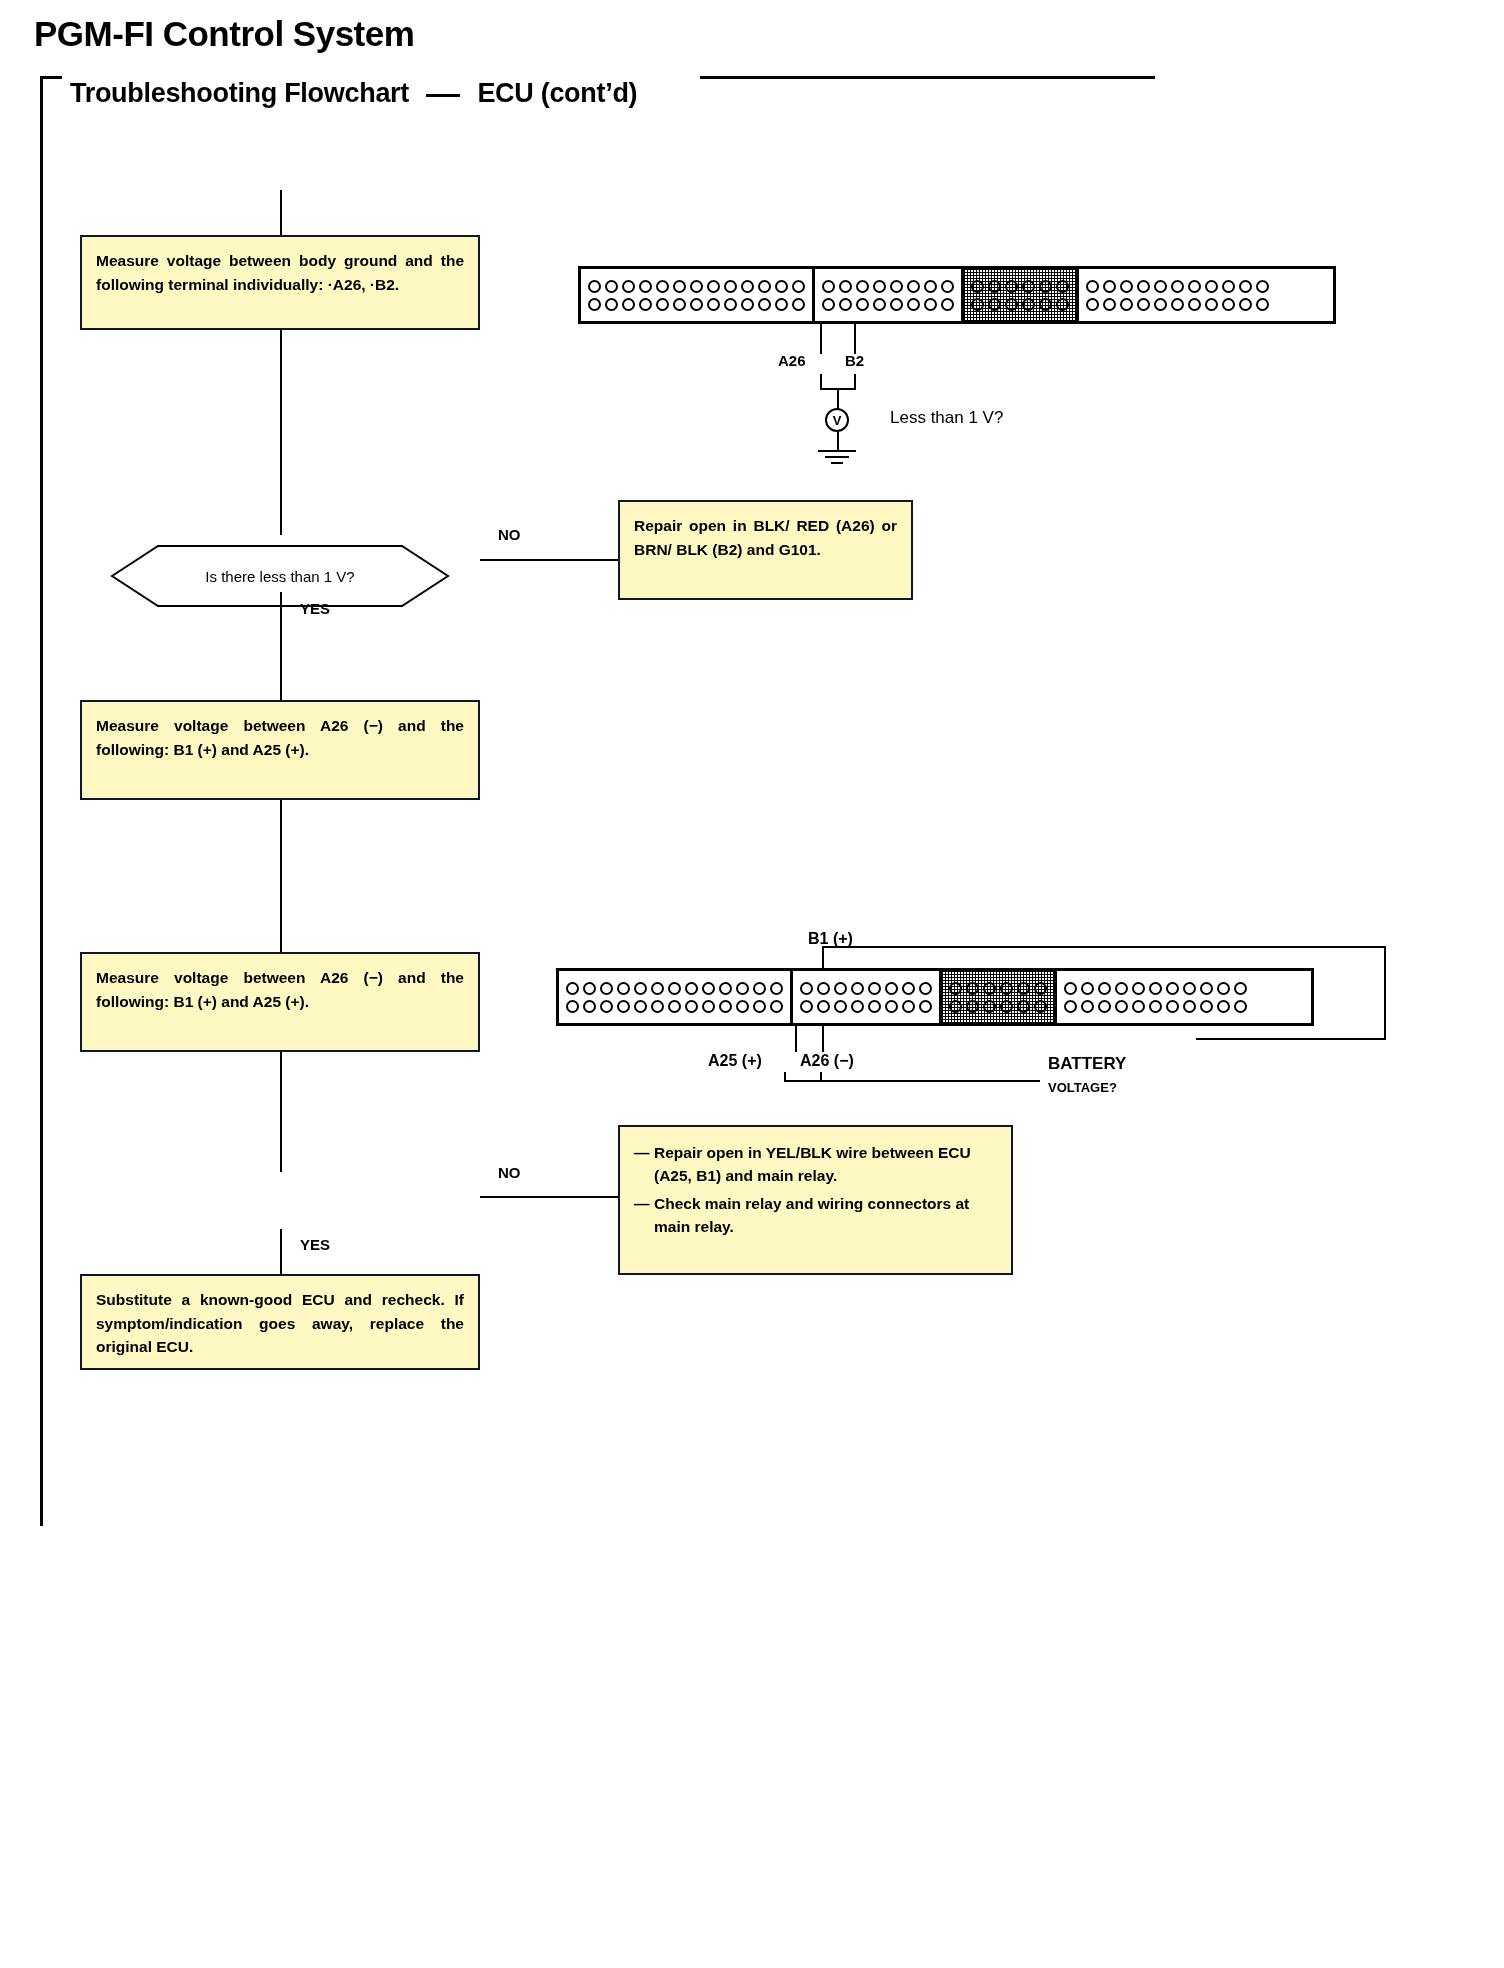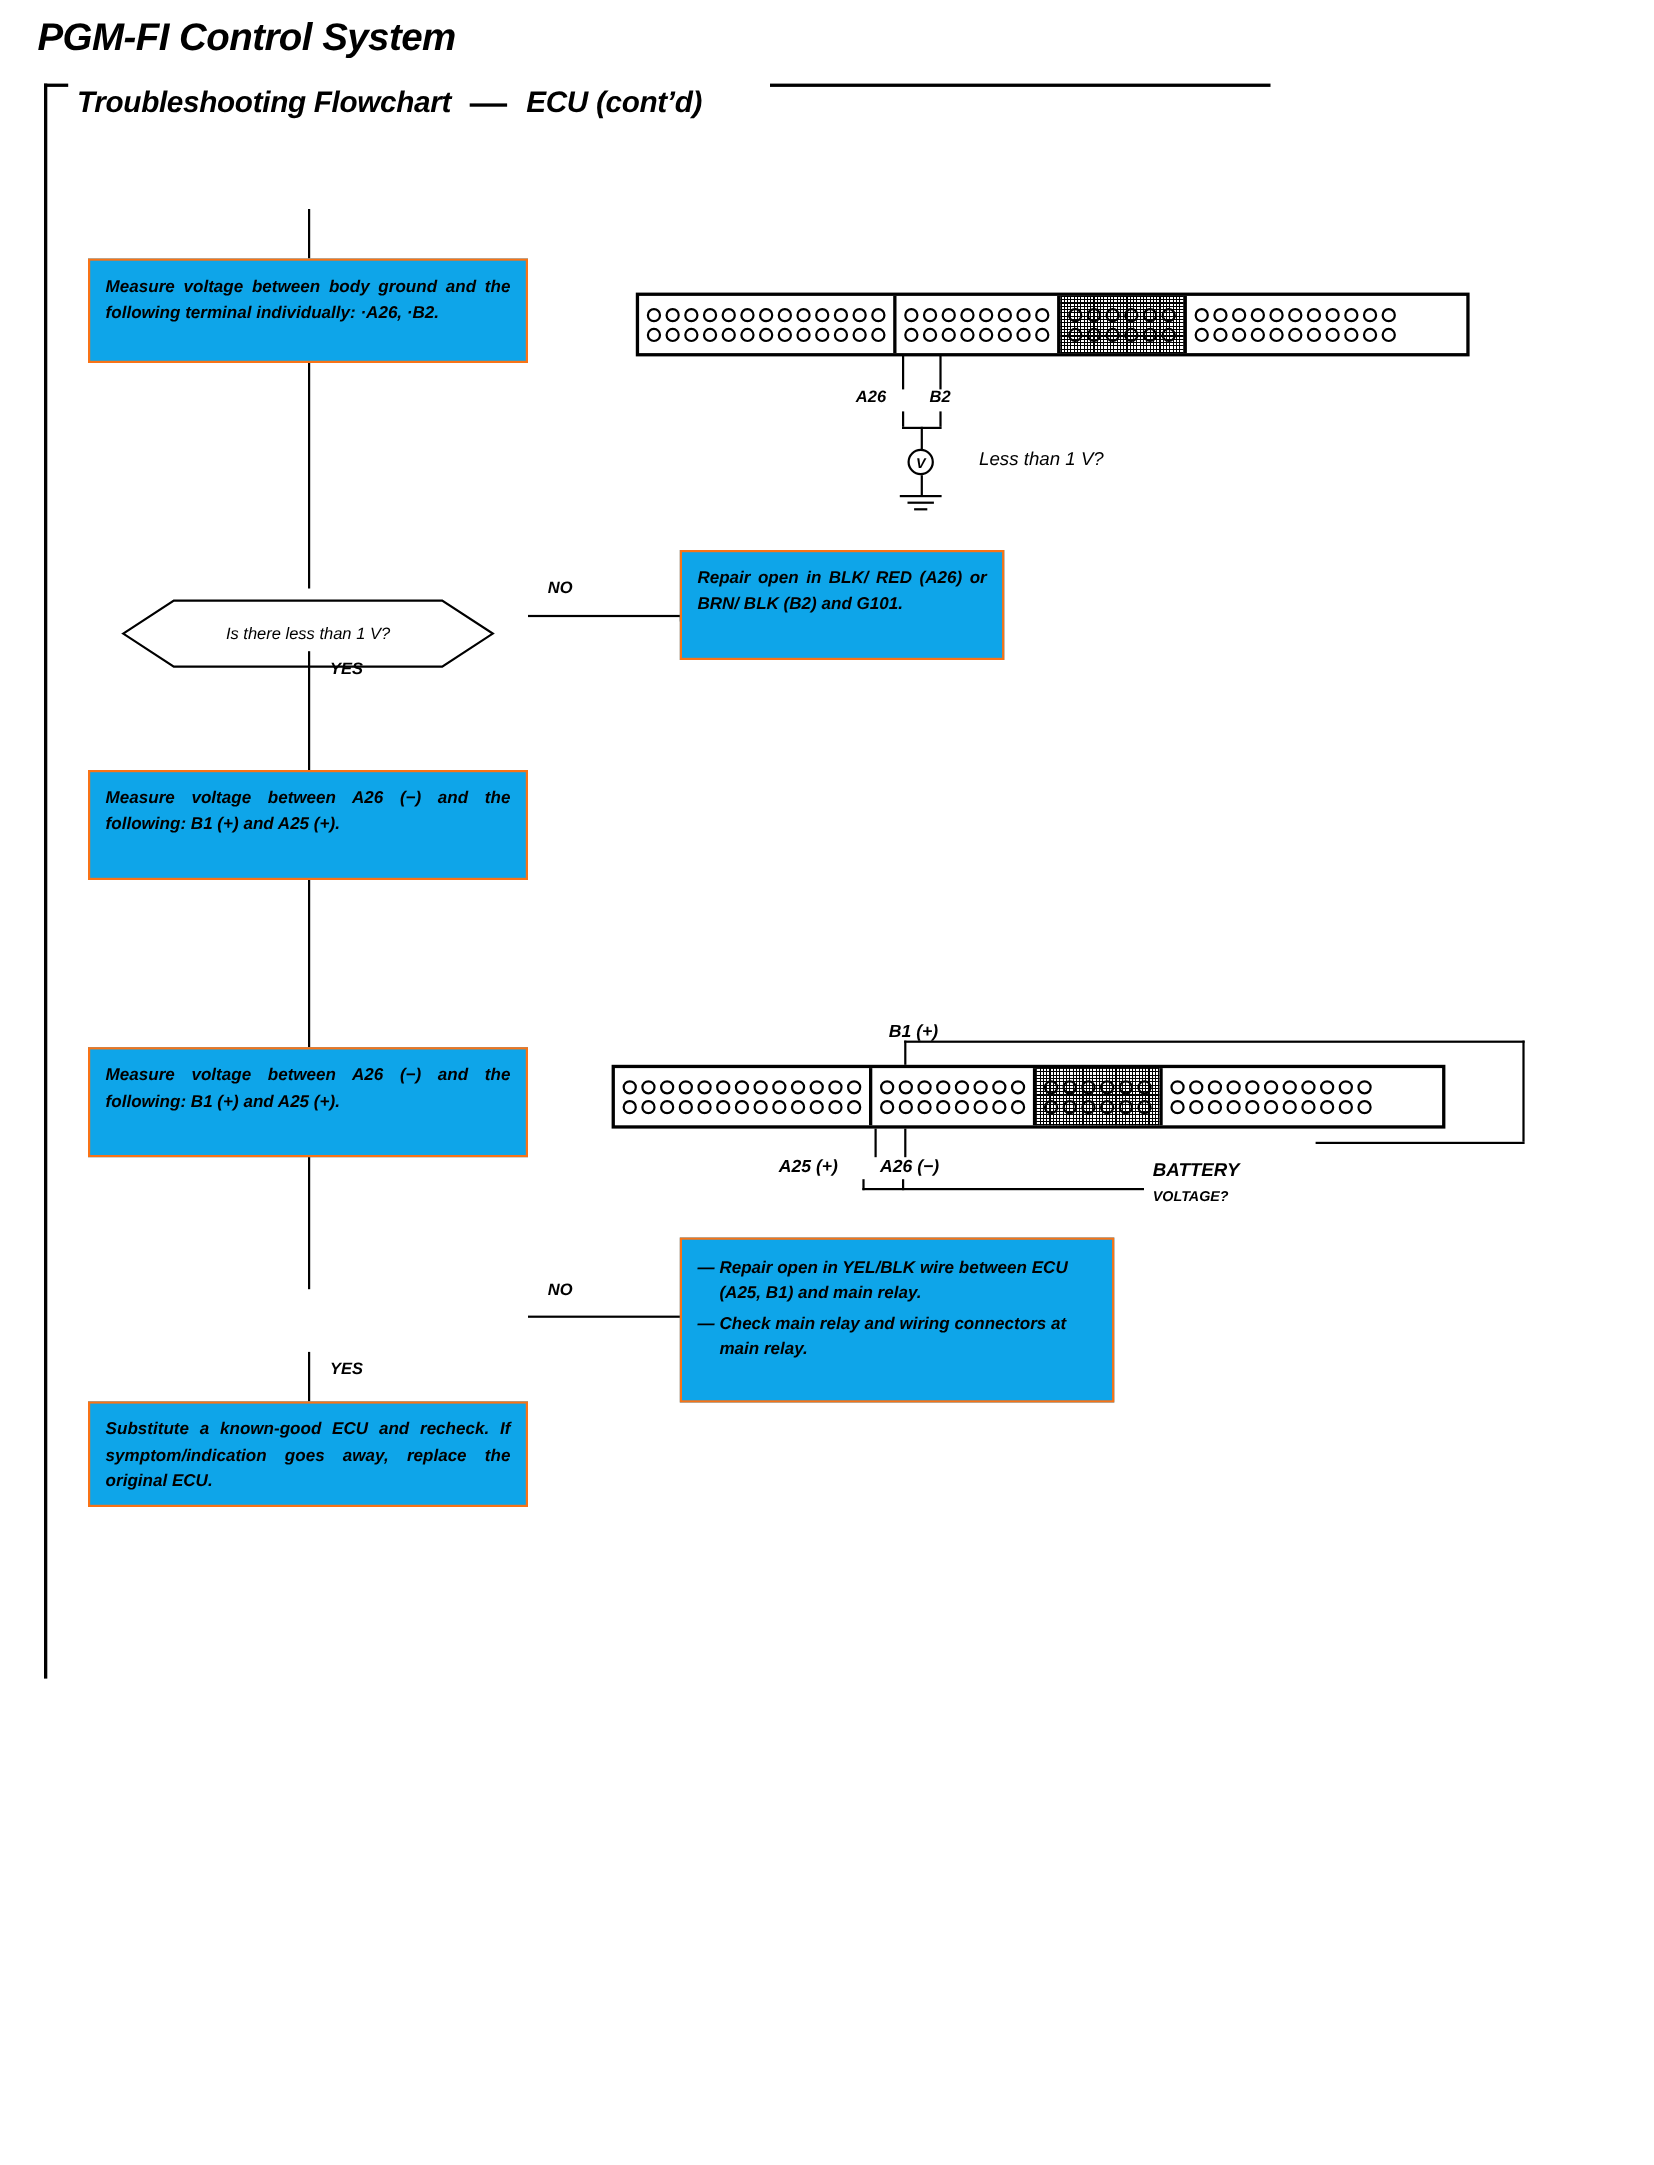--- a/index.html
+++ b/index.html
@@ -1,34 +1,34 @@
 <!DOCTYPE html>
 <html><head>
 <meta charset="utf-8">
 <style>
   html,body{margin:0;padding:0;background:#fff;}
   body{width:1504px;height:1968px;position:relative;
        font-family:"Liberation Sans", sans-serif;color:#000;}
-  .page{position:absolute;inset:0;font-style:italic;}
+  .page{position:absolute;inset:0;}
 
   
   .title{position:absolute;left:34px;top:14px;font-size:35px;font-weight:bold;
          letter-spacing:-0.5px;}
   .subtitle{position:absolute;left:70px;top:78px;font-size:27px;font-weight:bold;
             white-space:nowrap;letter-spacing:-0.3px;}
   .dash-sub{display:inline-block;width:34px;height:3px;background:#000;
             vertical-align:5px;margin:0 10px;}
 
   
   .frame-left{position:absolute;left:40px;top:76px;width:3px;height:1450px;background:#000;}
   .frame-top-a{position:absolute;left:40px;top:76px;width:22px;height:3px;background:#000;}
   .frame-top-b{position:absolute;left:700px;top:76px;width:455px;height:3px;background:#000;}
 
   
-  .box{position:absolute;border:2px solid #f97316;background:#0ea5e9;box-sizing:border-box;}
+  .box{position:absolute;border:2px solid #0f172a;background:#fef9c3;box-sizing:border-box;}
   .box .txt{font-size:15.5px;font-weight:bold;line-height:1.52;padding:12px 14px;
             text-align:justify;}
   .box .txt.nj{text-align:left;}
 
   .vline{position:absolute;width:2px;background:#000;}
   .hline{position:absolute;height:2px;background:#000;}
 
   .lbl{position:absolute;font-size:15px;font-weight:bold;white-space:nowrap;}
   .lbl.thin{font-weight:normal;}
 

